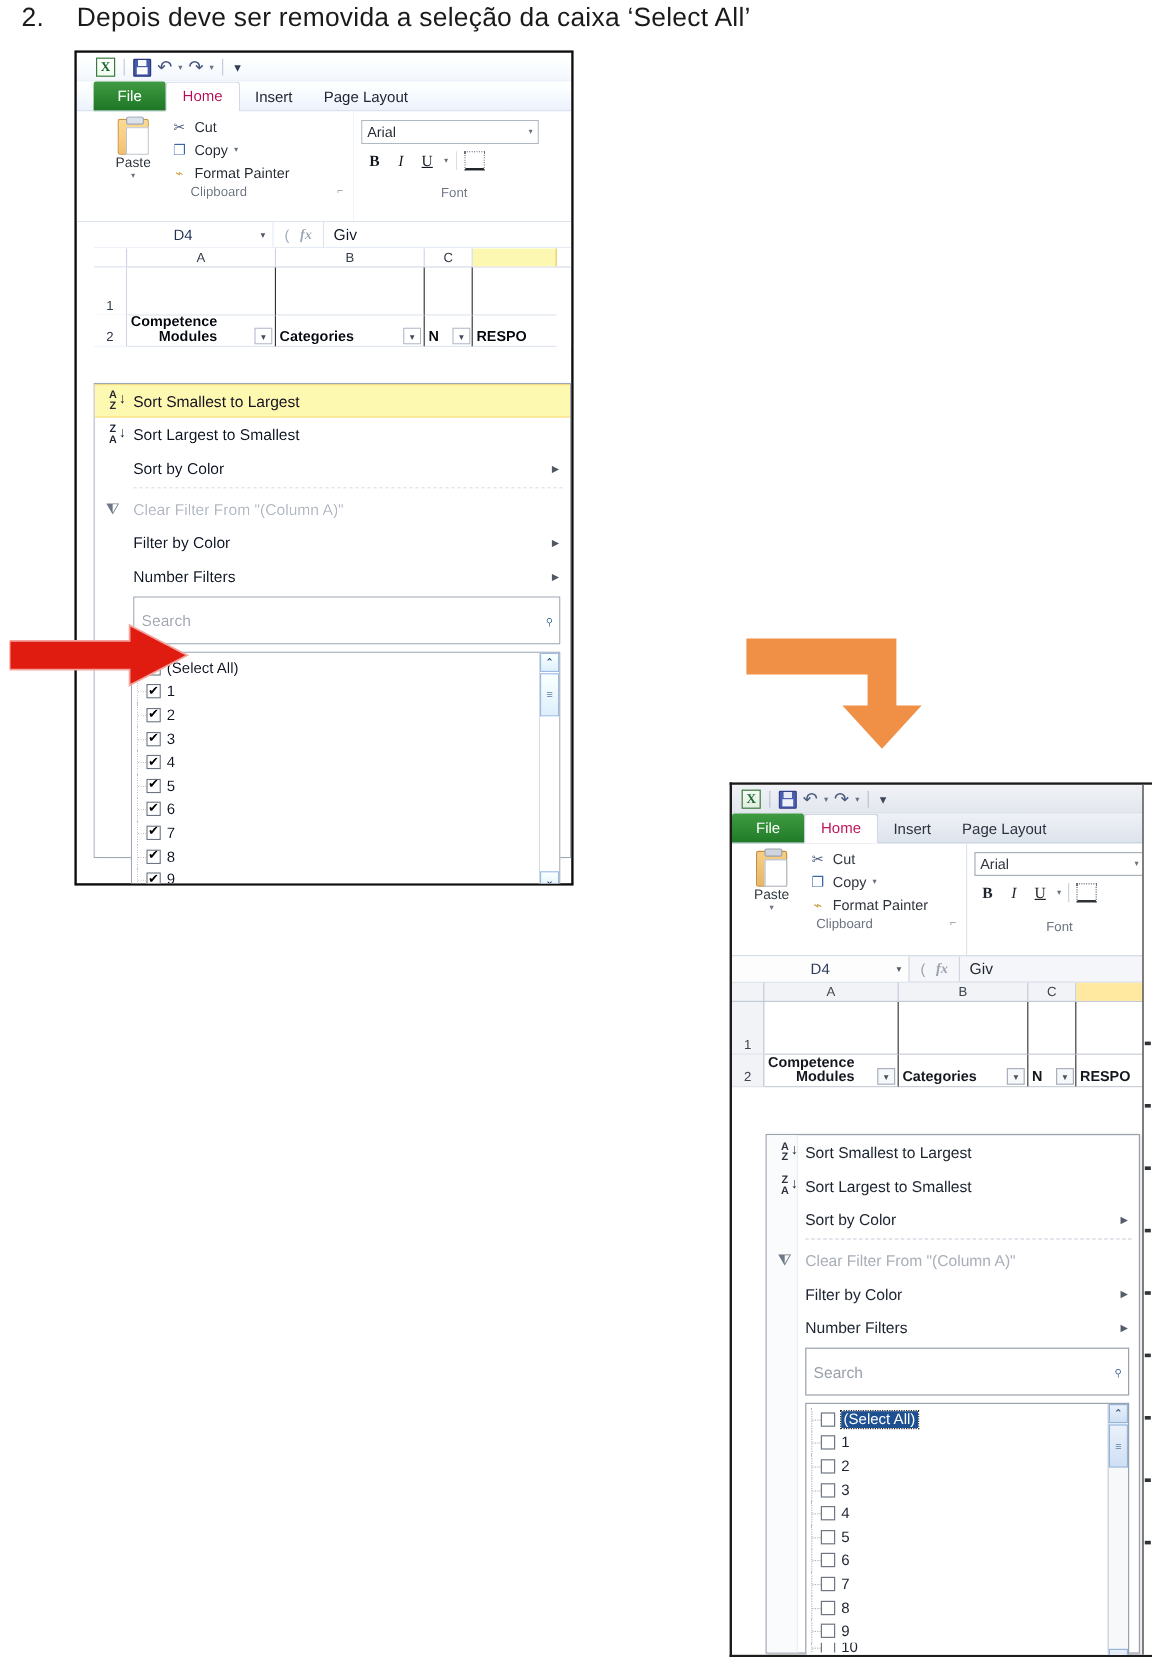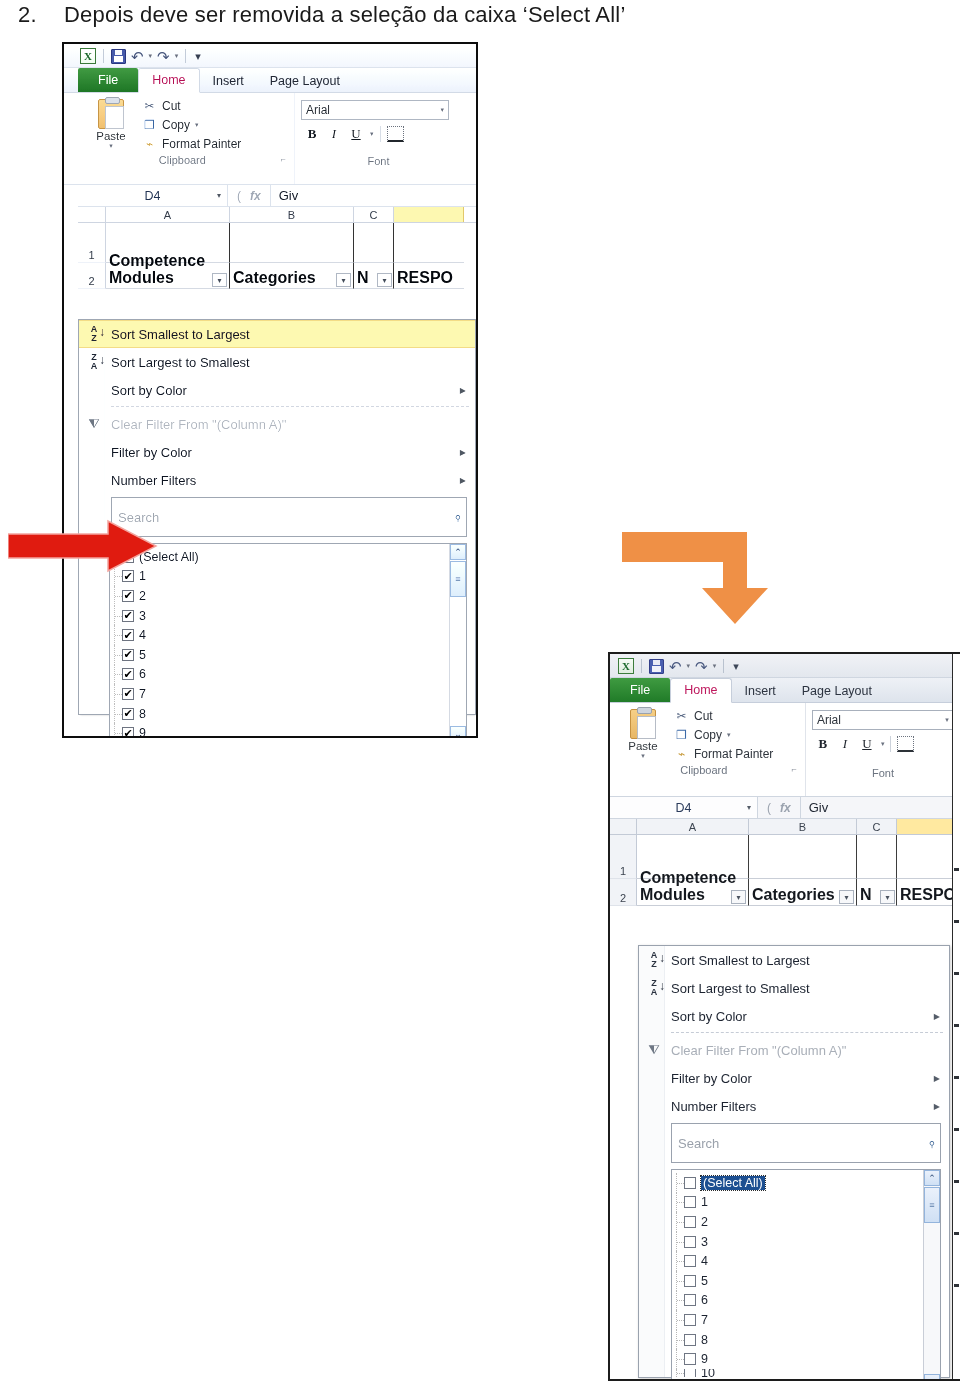--- a/index.html
+++ b/index.html
@@ -132,21 +132,21 @@
   .namebox {
     width:150px; height:100%; border-right:1px solid #cfd6e0;
     display:flex; align-items:center; justify-content:center;
     position:relative; font-size:12.5px; color:#2b3c5c;
     background:#fdfdfe;
   }
   .namebox .dd { position:absolute; right:6px; font-size:8px; color:#555d69; }
   .fb-btns { display:flex; align-items:center; gap:9px; padding:0 9px;
              border-right:1px solid #cfd6e0; height:100%; }
   .fb-btns span { font-size:12px; color:#9aa2ae; }
-  .fx { font-family:Liberation Sans, sans-serif; font-style:italic;
+  .fx { font-family:Liberation Serif, serif; font-style:italic;
         font-size:13px; color:#1f3b6d; font-weight:bold; }
   .fb-content { padding-left:8px; font-size:13px; color:#1d2430; }
 
   
   .sheet { position:relative; background:#ffffff; }
   .colhead { display:flex; height:16px; background:#f1f3f7;
              border-bottom:1px solid #c3cad6; }
   .colhead .corner { border-right:1px solid #c3cad6; }
   .colhead .ch {
     border-right:1px solid #c3cad6; font-size:11px; color:#3c4450;
@@ -155,22 +155,22 @@
   .colhead .ch.sel { background:#ffe9a0; border-right:1px solid #d9bf60; }
   .gridrow { display:flex; }
   .rowhead {
     background:#f1f3f7; border-right:1px solid #c3cad6;
     border-bottom:1px solid #dfe3ea; font-size:11px; color:#3c4450;
     display:flex; align-items:flex-end; justify-content:center;
     padding-bottom:1px;
   }
   .cell { border-right:1px solid #3d3d3d; border-bottom:1px solid #c9ced7;
           display:flex; align-items:flex-end; position:relative; }
-  .cell-txt { font-size:16px; font-weight:bold; color:#14181e;
-              line-height:1.05; padding:0 3px 1px 3px; }
+  .cell-txt { font-size:12px; font-weight:bold; color:#14181e;
+              line-height:1.05; padding:0 3px 1px 3px;text-align:right; }
   .filter-btn {
     width:15px; height:14px; border:1px solid #a9b1bd; background:#f7f8fa;
     display:flex; align-items:center; justify-content:center;
     font-size:8px; color:#4b5360; position:absolute; bottom:1px; right:2px;
   }
 
   
   .filtermenu {
     position:absolute; background:#ffffff; border:1px solid #9aa2ae;
     box-shadow:1px 1px 3px rgba(0,0,0,.2);

